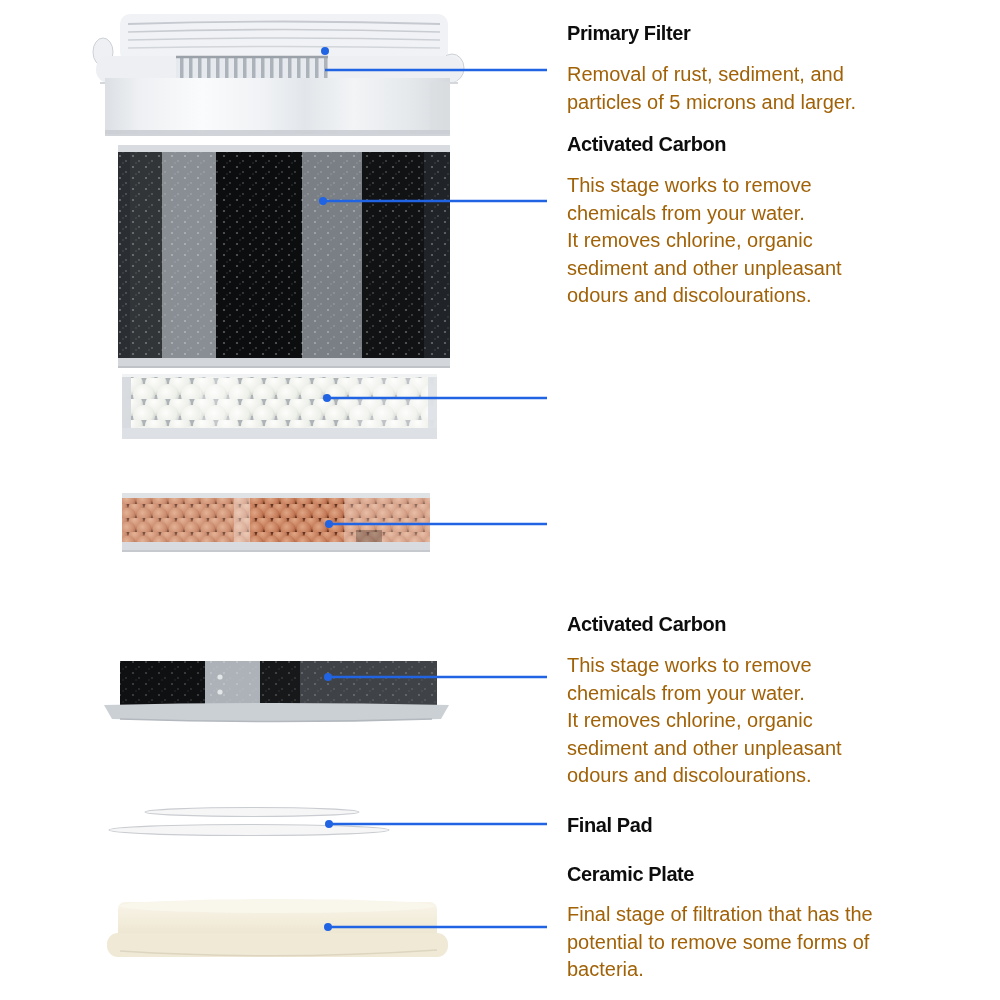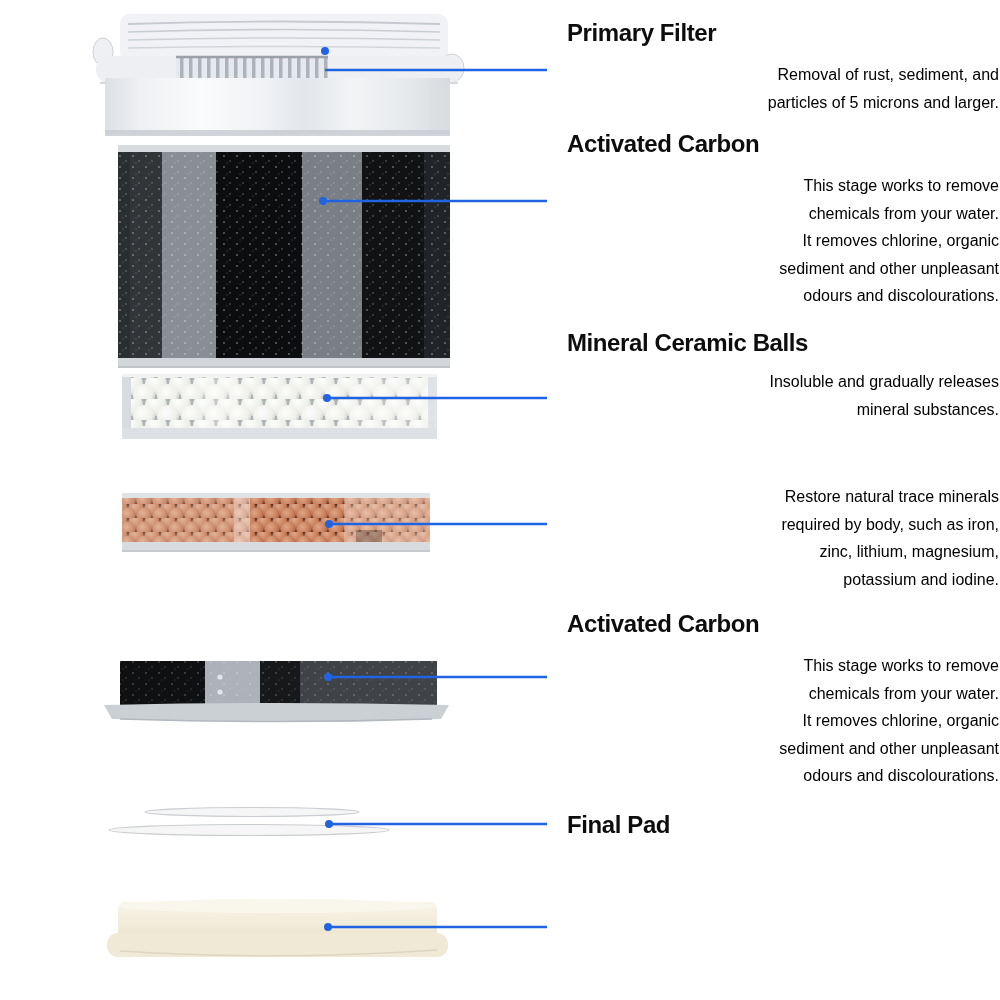--- a/index.html
+++ b/index.html
@@ -4,28 +4,28 @@
 <style>
   html,body { margin:0; padding:0; background:#ffffff; }
   .canvas {
     position:relative; width:1000px; height:1000px; background:#ffffff;
     font-family:"Liberation Sans", sans-serif; overflow:hidden;
   }
   .graphic { position:absolute; left:0; top:0; width:1000px; height:1000px; }
   .h {
     position:absolute; left:567px; margin:0;
     font-family:"Liberation Sans", sans-serif;
-    font-size:24px; line-height:30px; font-weight:700;
+    font-size:20px; line-height:30px; font-weight:700;
     letter-spacing:-0.4px; color:#0d0d0d; white-space:nowrap;
   }
   .b {
     position:absolute; left:567px; width:432px;
     font-family:"Liberation Sans", sans-serif;
-    font-size:16px; line-height:27.5px; font-weight:400;
-    color:#000000; white-space:pre-line;text-align:right;
+    font-size:20px; line-height:27.5px; font-weight:400;
+    color:#a16207; white-space:pre-line;
   }
 </style>
 </head>
 <body>
 
 <div class="canvas">
 
   <svg class="graphic" viewBox="0 0 1000 1000" xmlns="http://www.w3.org/2000/svg">
     <defs>
       <radialGradient id="gBallW" cx="40%" cy="35%" r="72%">
@@ -191,32 +191,29 @@
   <div class="b" style="top:61px">Removal of rust, sediment, and
 particles of 5 microns and larger.</div>
 
   <h2 class="h" style="top:129px">Activated Carbon</h2>
   <div class="b" style="top:172px">This stage works to remove
 chemicals from your water.
 It removes chlorine, organic
 sediment and other unpleasant
 odours and discolourations.</div>
 
-  <h2 class="h" style="top:328px">Mineral Ceramic Balls</h2>
-  <div class="b" style="top:368px">Insoluble and gradually releases
-mineral substances.</div>
-
-  <div class="b" style="top:483px">Restore natural trace minerals
-required by body, such as iron,
-zinc, lithium, magnesium,
-potassium and iodine.</div>
+
 
   <h2 class="h" style="top:609px">Activated Carbon</h2>
   <div class="b" style="top:652px">This stage works to remove
 chemicals from your water.
 It removes chlorine, organic
 sediment and other unpleasant
 odours and discolourations.</div>
 
   <h2 class="h" style="top:810px">Final Pad</h2>
 
+  <h2 class="h" style="top:859px">Ceramic Plate</h2>
+  <div class="b" style="top:901px">Final stage of filtration that has the
+potential to remove some forms of
+bacteria.</div>
 
 </div>
 
 </body></html>

